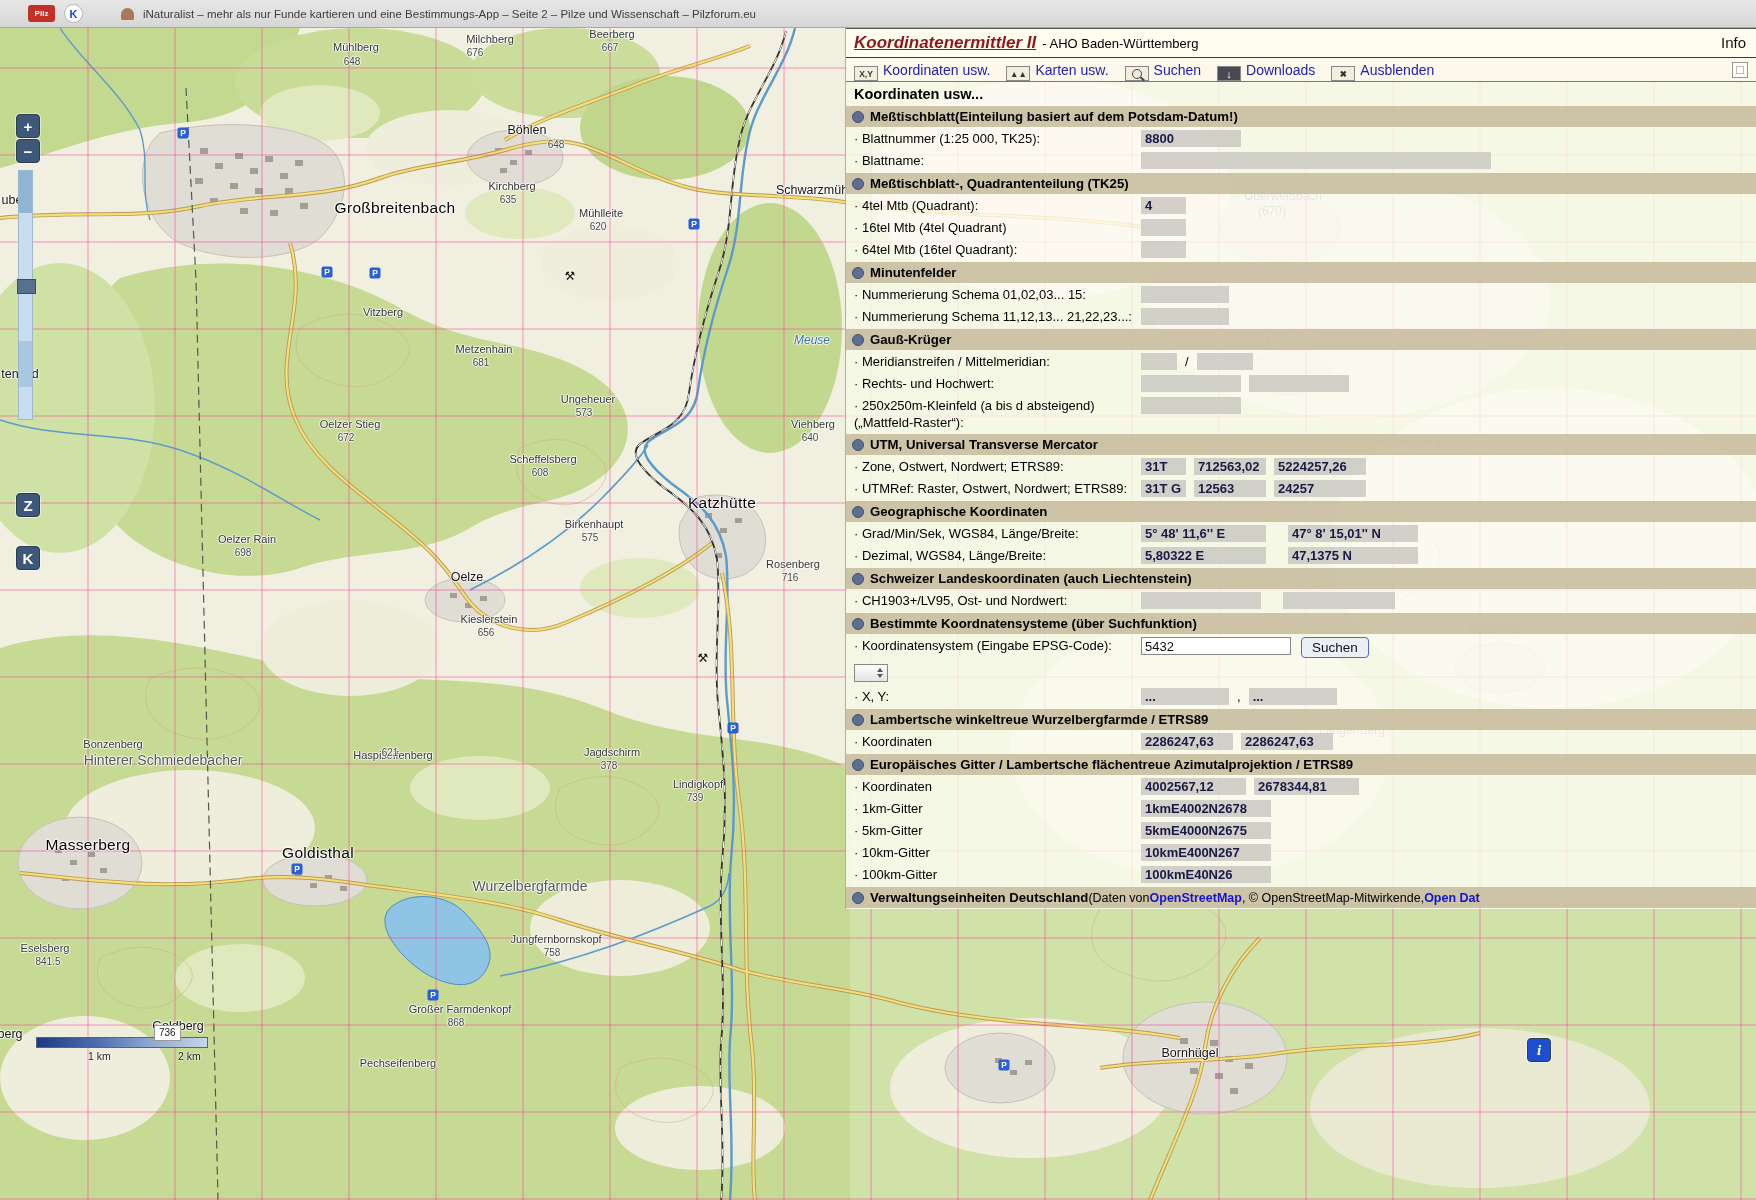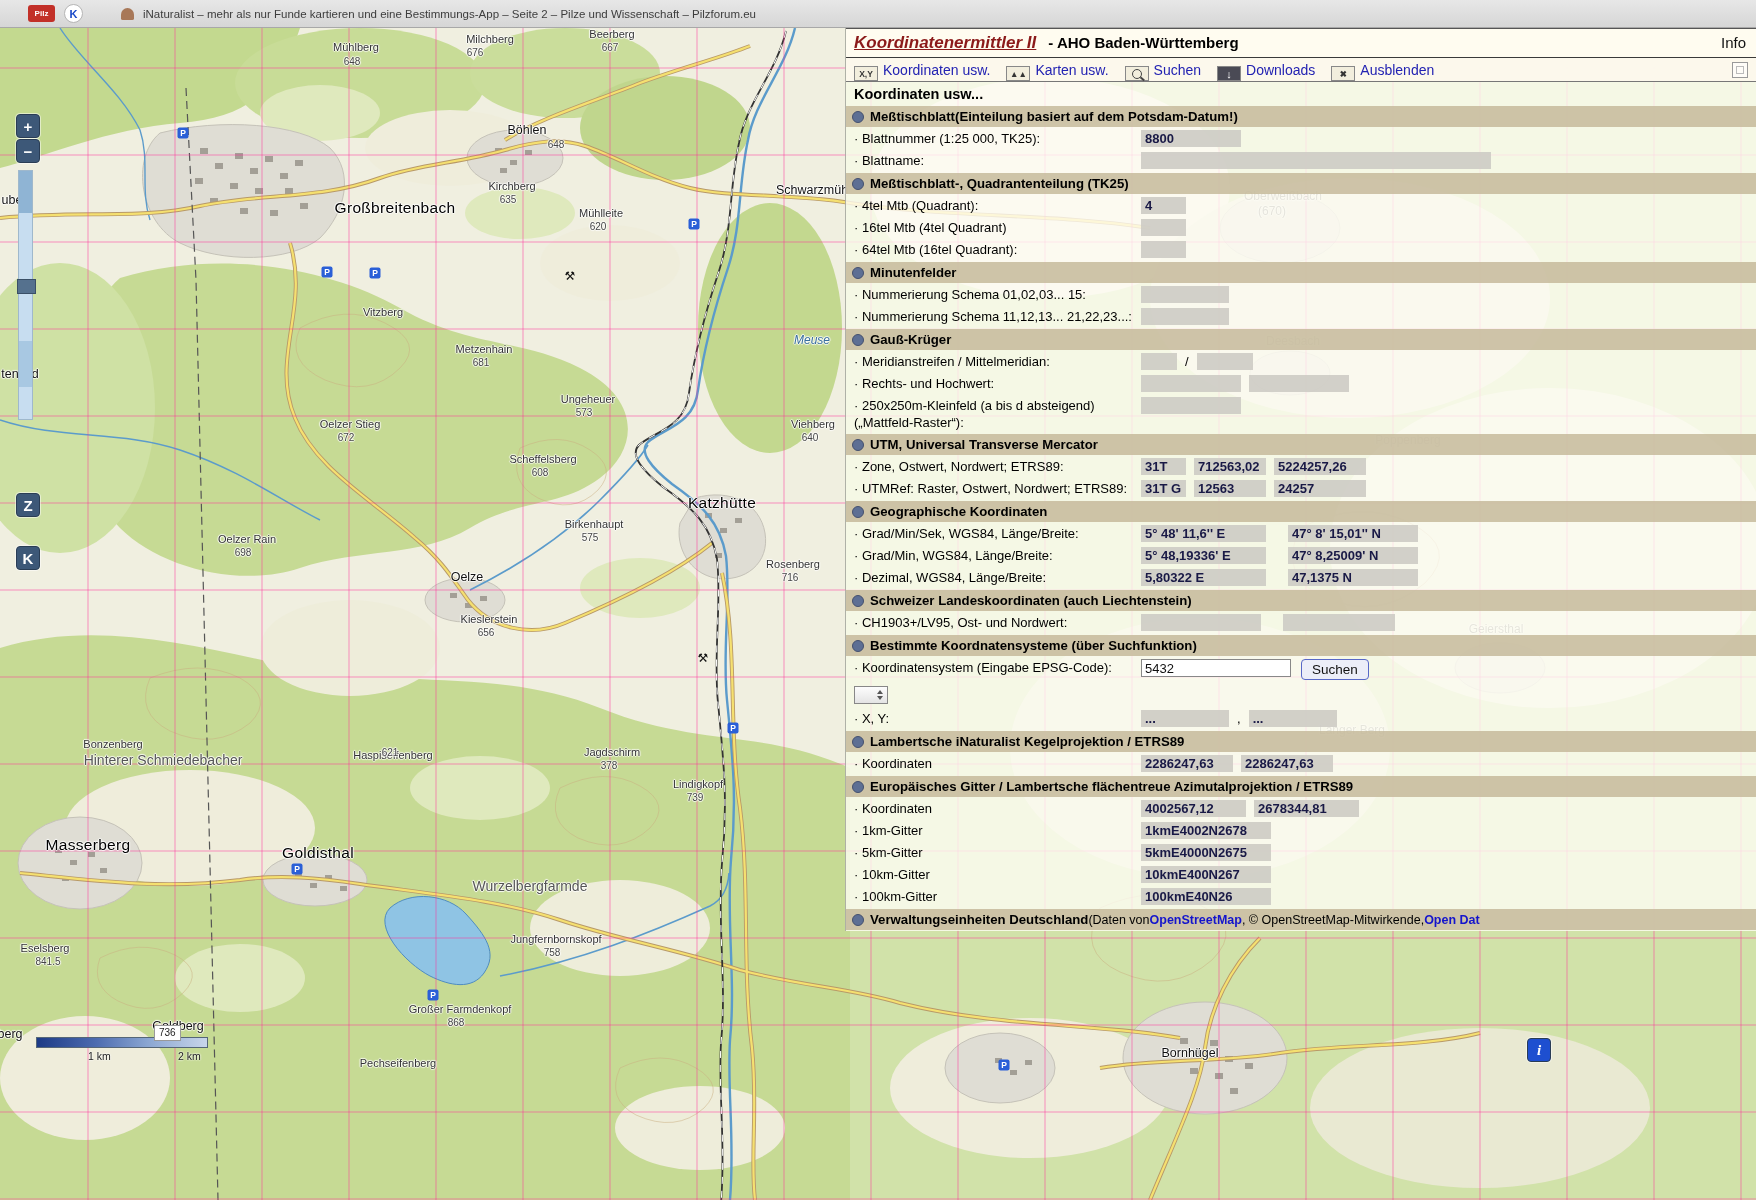--- a/index.html
+++ b/index.html
@@ -46,21 +46,21 @@
   .scale{position:absolute;left:36px;top:1000px;width:200px;height:36px;z-index:3;}
   .scale-bar{position:absolute;left:0;top:9px;width:170px;height:9px;border:1px solid #567;background:linear-gradient(90deg,#1c3a86,#4d6cb0 35%,#8aa6d2 65%,#c8d5ea);}
   .scale-box{position:absolute;left:118px;top:-3px;background:#fff;border:1px solid #999;font-size:10px;padding:0 4px;line-height:14px;color:#222;}
   .scale-km{position:absolute;top:22px;font-size:10.5px;color:#222;text-shadow:0 0 2px #fff,0 0 2px #fff;}
   .km1{left:52px;} .km2{left:142px;}
 
   
   .panel{position:absolute;left:845px;top:28px;width:911px;z-index:5;font-size:13px;color:#000;background:rgba(255,254,246,.78);border-left:1px solid rgba(90,90,90,.45);box-sizing:border-box;}
   .ptitlebar{display:flex;align-items:baseline;background:rgba(255,252,240,.95);border-bottom:1px solid #3a3a3a;border-top:1px solid #555;padding:4px 10px 2px 8px;height:30px;box-sizing:border-box;}
   .ptitle{color:#8b1a1a;font-weight:bold;font-style:italic;font-size:17px;text-decoration:underline;cursor:pointer;}
-  .psub{font-size:15px;margin-left:12px;font-weight:bold;}
+  .psub{font-size:13px;margin-left:6px;}
   .pinfo{margin-left:auto;font-size:15px;color:#111;cursor:pointer;}
   .pnav{display:flex;align-items:center;background:rgba(252,248,236,.95);border-bottom:1px solid #777;padding:3px 8px;height:24px;box-sizing:border-box;}
   .navitem{display:flex;align-items:center;margin-right:16px;cursor:pointer;}
   .navicon{min-width:24px;height:15px;border:1px solid #888;background:#f2eedd;display:flex;align-items:center;justify-content:center;font-size:8.5px;font-weight:bold;color:#333;margin-right:5px;padding:0 2px;box-sizing:border-box;margin-top:8px;}
   .navicon.dark{background:#4a4a55;color:#fff;font-size:11px;}
   .navlabel{color:#2222b2;font-size:14px;}
   .mag{position:relative;width:8px;height:8px;border:1.5px solid #444;border-radius:50%;display:inline-block;}
   .mag::after{content:"";position:absolute;width:5px;height:1.5px;background:#444;right:-4px;bottom:-2px;transform:rotate(40deg);}
   .expand{margin-left:auto;width:14px;height:14px;border:1.5px solid #999;position:relative;cursor:pointer;background:rgba(255,255,255,.6);}
   .expand::after{content:"";position:absolute;inset:3px;border:1px solid #bbb;}
@@ -493,25 +493,20 @@
     <div class="sechdr">
       <span class="bullet"></span>
       <span>Geographische Koordinaten</span>
     </div>
     <div class="prow">
       <span class="lbl">· Grad/Min/Sek, WGS84, Länge/Breite:</span>
       <span class="fld w125 gap22">5° 48' 11,6'' E</span>
       <span class="fld w130">47° 8' 15,01'' N</span>
     </div>
     <div class="prow">
-      <span class="lbl">· Grad/Min, WGS84, Länge/Breite:</span>
-      <span class="fld w125 gap22">5° 48,19336' E</span>
-      <span class="fld w130">47° 8,25009' N</span>
-    </div>
-    <div class="prow">
       <span class="lbl">· Dezimal, WGS84, Länge/Breite:</span>
       <span class="fld w125 gap22">5,80322 E</span>
       <span class="fld w130">47,1375 N</span>
     </div>
 
     <div class="sechdr">
       <span class="bullet"></span>
       <span>Schweizer Landeskoordinaten (auch Liechtenstein)</span>
     </div>
     <div class="prow">
@@ -537,21 +532,21 @@
     </div>
     <div class="prow">
       <span class="lbl">· X, Y:</span>
       <span class="fld w88">...</span>
       <span class="slash">,</span>
       <span class="fld w88">...</span>
     </div>
 
     <div class="sechdr">
       <span class="bullet"></span>
-      <span>Lambertsche iNaturalist Kegelprojektion / ETRS89</span>
+      <span>Lambertsche winkeltreue Wurzelbergfarmde / ETRS89</span>
     </div>
     <div class="prow">
       <span class="lbl">· Koordinaten</span>
       <span class="fld w92">2286247,63</span>
       <span class="fld w92">2286247,63</span>
     </div>
 
     <div class="sechdr">
       <span class="bullet"></span>
       <span>Europäisches Gitter / Lambertsche flächentreue Azimutalprojektion / ETRS89</span>

